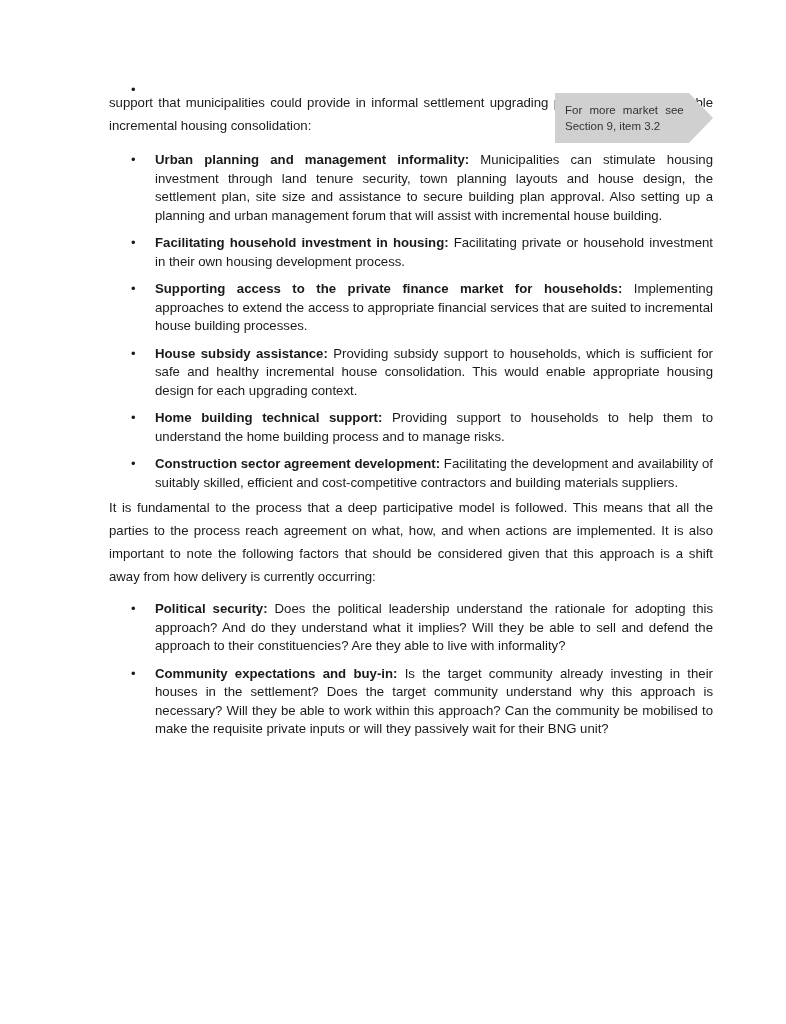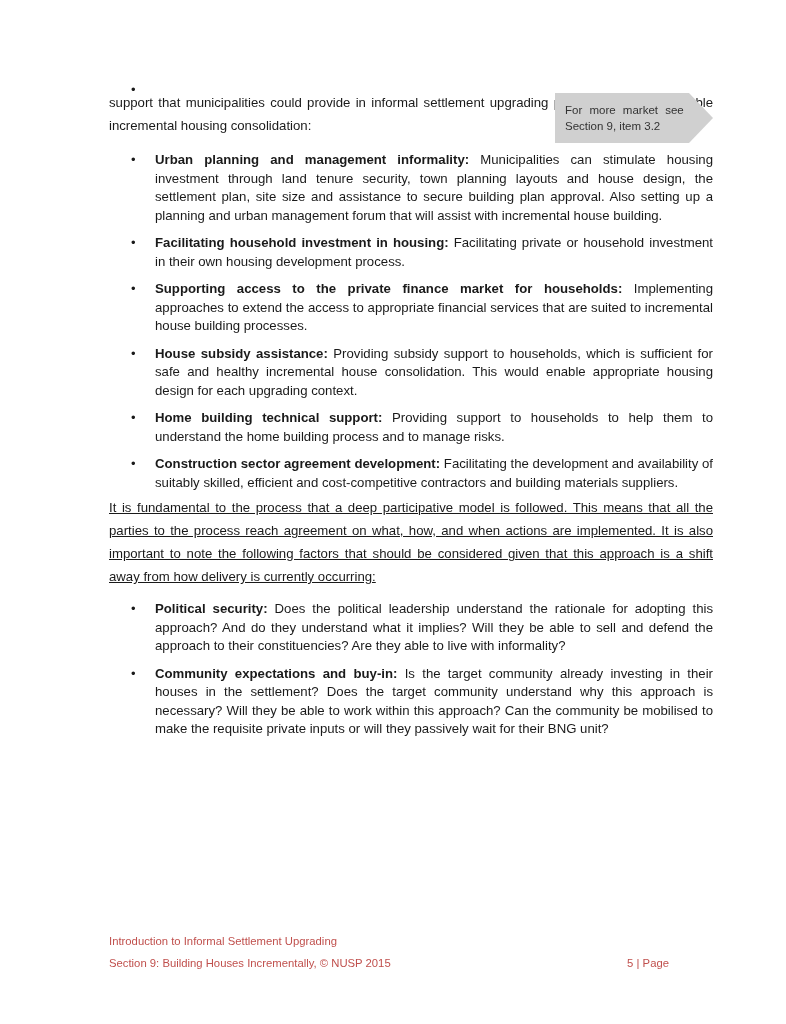--- a/index.html
+++ b/index.html
@@ -68,34 +68,27 @@
       <li class="bullet-item">
         <span class="dot">•</span>
         <b>Home building technical support:</b><span> Providing support to households to help them to understand the home building process and to manage risks.</span>
       </li>
       <li class="bullet-item" style="margin-bottom:4px;">
         <span class="dot">•</span>
         <b>Construction sector agreement development:</b><span> Facilitating the development and availability of suitably skilled, efficient and cost-competitive contractors and building materials suppliers.</span>
       </li>
     </ul>
 
-    <p class="para" style="margin-bottom:12px;text-decoration:underline;">It is fundamental to the process that a deep participative model is followed. This means that all the parties to the process reach agreement on what, how, and when actions are implemented. It is also important to note the following factors that should be considered given that this approach is a shift away from how delivery is currently occurring:</p>
+    <p class="para" style="margin-bottom:12px;">It is fundamental to the process that a deep participative model is followed. This means that all the parties to the process reach agreement on what, how, and when actions are implemented. It is also important to note the following factors that should be considered given that this approach is a shift away from how delivery is currently occurring:</p>
 
     <ul class="bullets">
       <li class="bullet-item">
         <span class="dot">•</span>
         <b>Political security:</b><span> Does the political leadership understand the rationale for adopting this approach? And do they understand what it implies? Will they be able to sell and defend the approach to their constituencies? Are they able to live with informality?</span>
       </li>
       <li class="bullet-item">
         <span class="dot">•</span>
         <b>Community expectations and buy-in:</b><span> Is the target community already investing in their houses in the settlement? Does the target community understand why this approach is necessary? Will they be able to work within this approach? Can the community be mobilised to make the requisite private inputs or will they passively wait for their BNG unit?</span>
       </li>
     </ul>
   </div>
 
-  <div class="footer">
-    <div class="footer-line">Introduction to Informal Settlement Upgrading</div>
-    <div class="footer-line">
-      <span>Section 9: Building Houses Incrementally, © NUSP 2015</span>
-      <span class="page-num">5 | Page</span>
-    </div>
-  </div>
 </div>
 
 </body></html>

